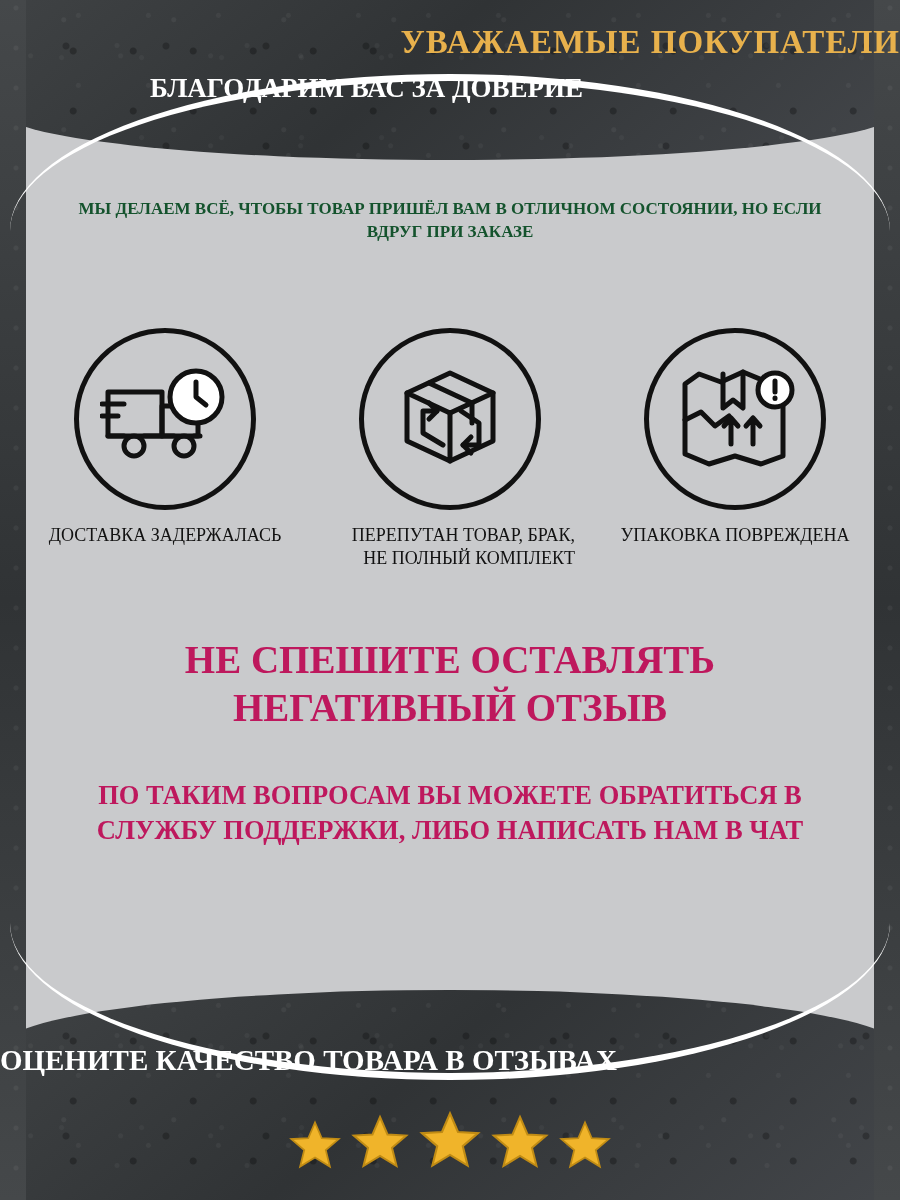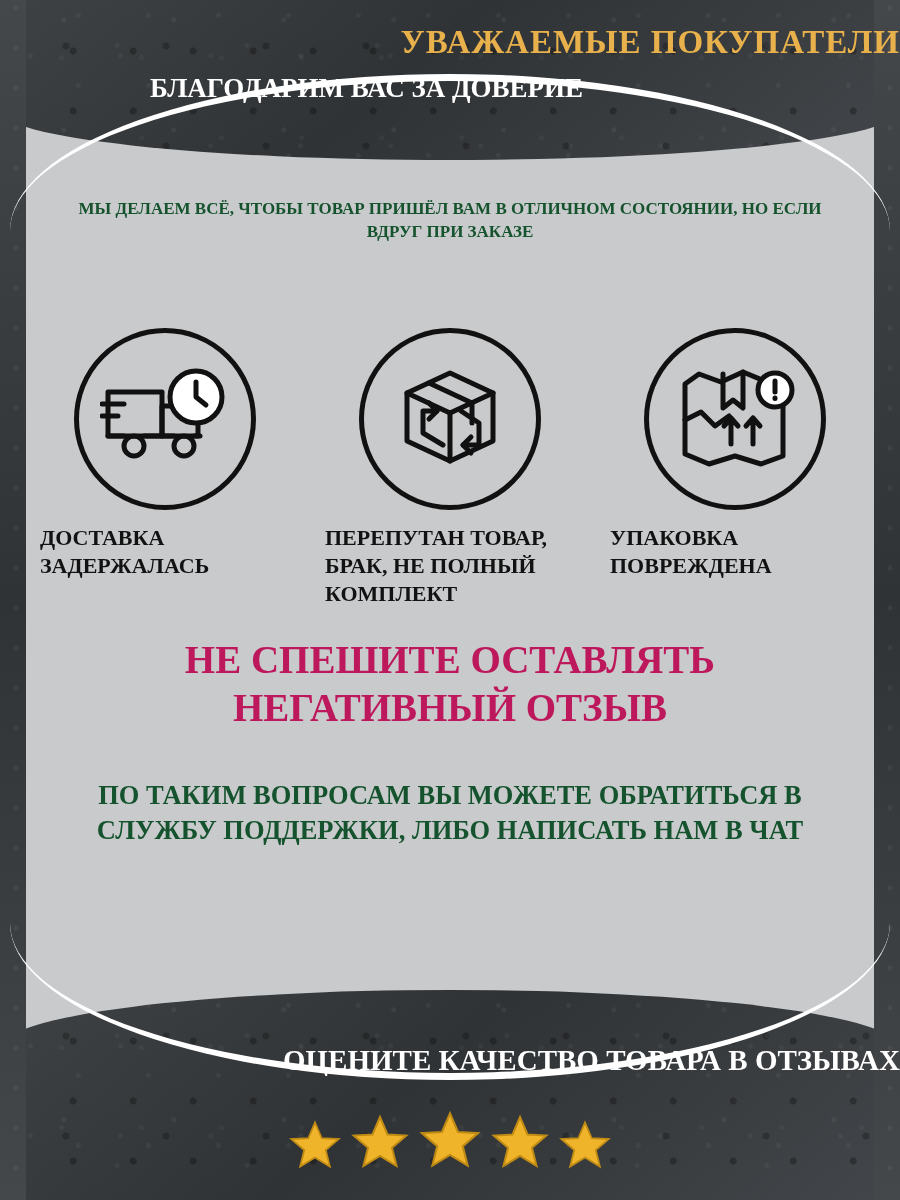--- a/index.html
+++ b/index.html
@@ -142,24 +142,24 @@
     height: 172px;
     border: 5px solid #111111;
     border-radius: 50%;
     display: flex;
     align-items: center;
     justify-content: center;
     overflow: hidden;
   }
   .icon-caption {
     margin-top: 14px;
-    text-align: left;
+    text-align: right;
     color: #121212;
-    font-size: 22px;
-    font-weight: bold;
+    font-size: 18px;
+    font-weight: normal;
     line-height: 1.28;
     text-transform: uppercase;
   }
 
   .headline {
     position: absolute;
     top: 636px;
     left: 70px;
     width: 760px;
     text-align: center;
@@ -169,33 +169,33 @@
     line-height: 1.22;
     text-transform: uppercase;
   }
 
   .support {
     position: absolute;
     top: 778px;
     left: 50px;
     width: 800px;
     text-align: center;
-    color: #14532d;
+    color: #be185d;
     font-size: 26.5px;
     font-weight: bold;
     line-height: 1.33;
     text-transform: uppercase;
   }
 
   .footer-text {
     position: absolute;
     bottom: 122px;
     left: 0;
     width: 900px;
-    text-align: right;
+    text-align: left;
     color: #ffffff;
     font-size: 29px;
     font-weight: bold;
     line-height: 1.25;
     text-transform: uppercase;
   }
 
   .stars {
     position: absolute;
     bottom: 28px;

